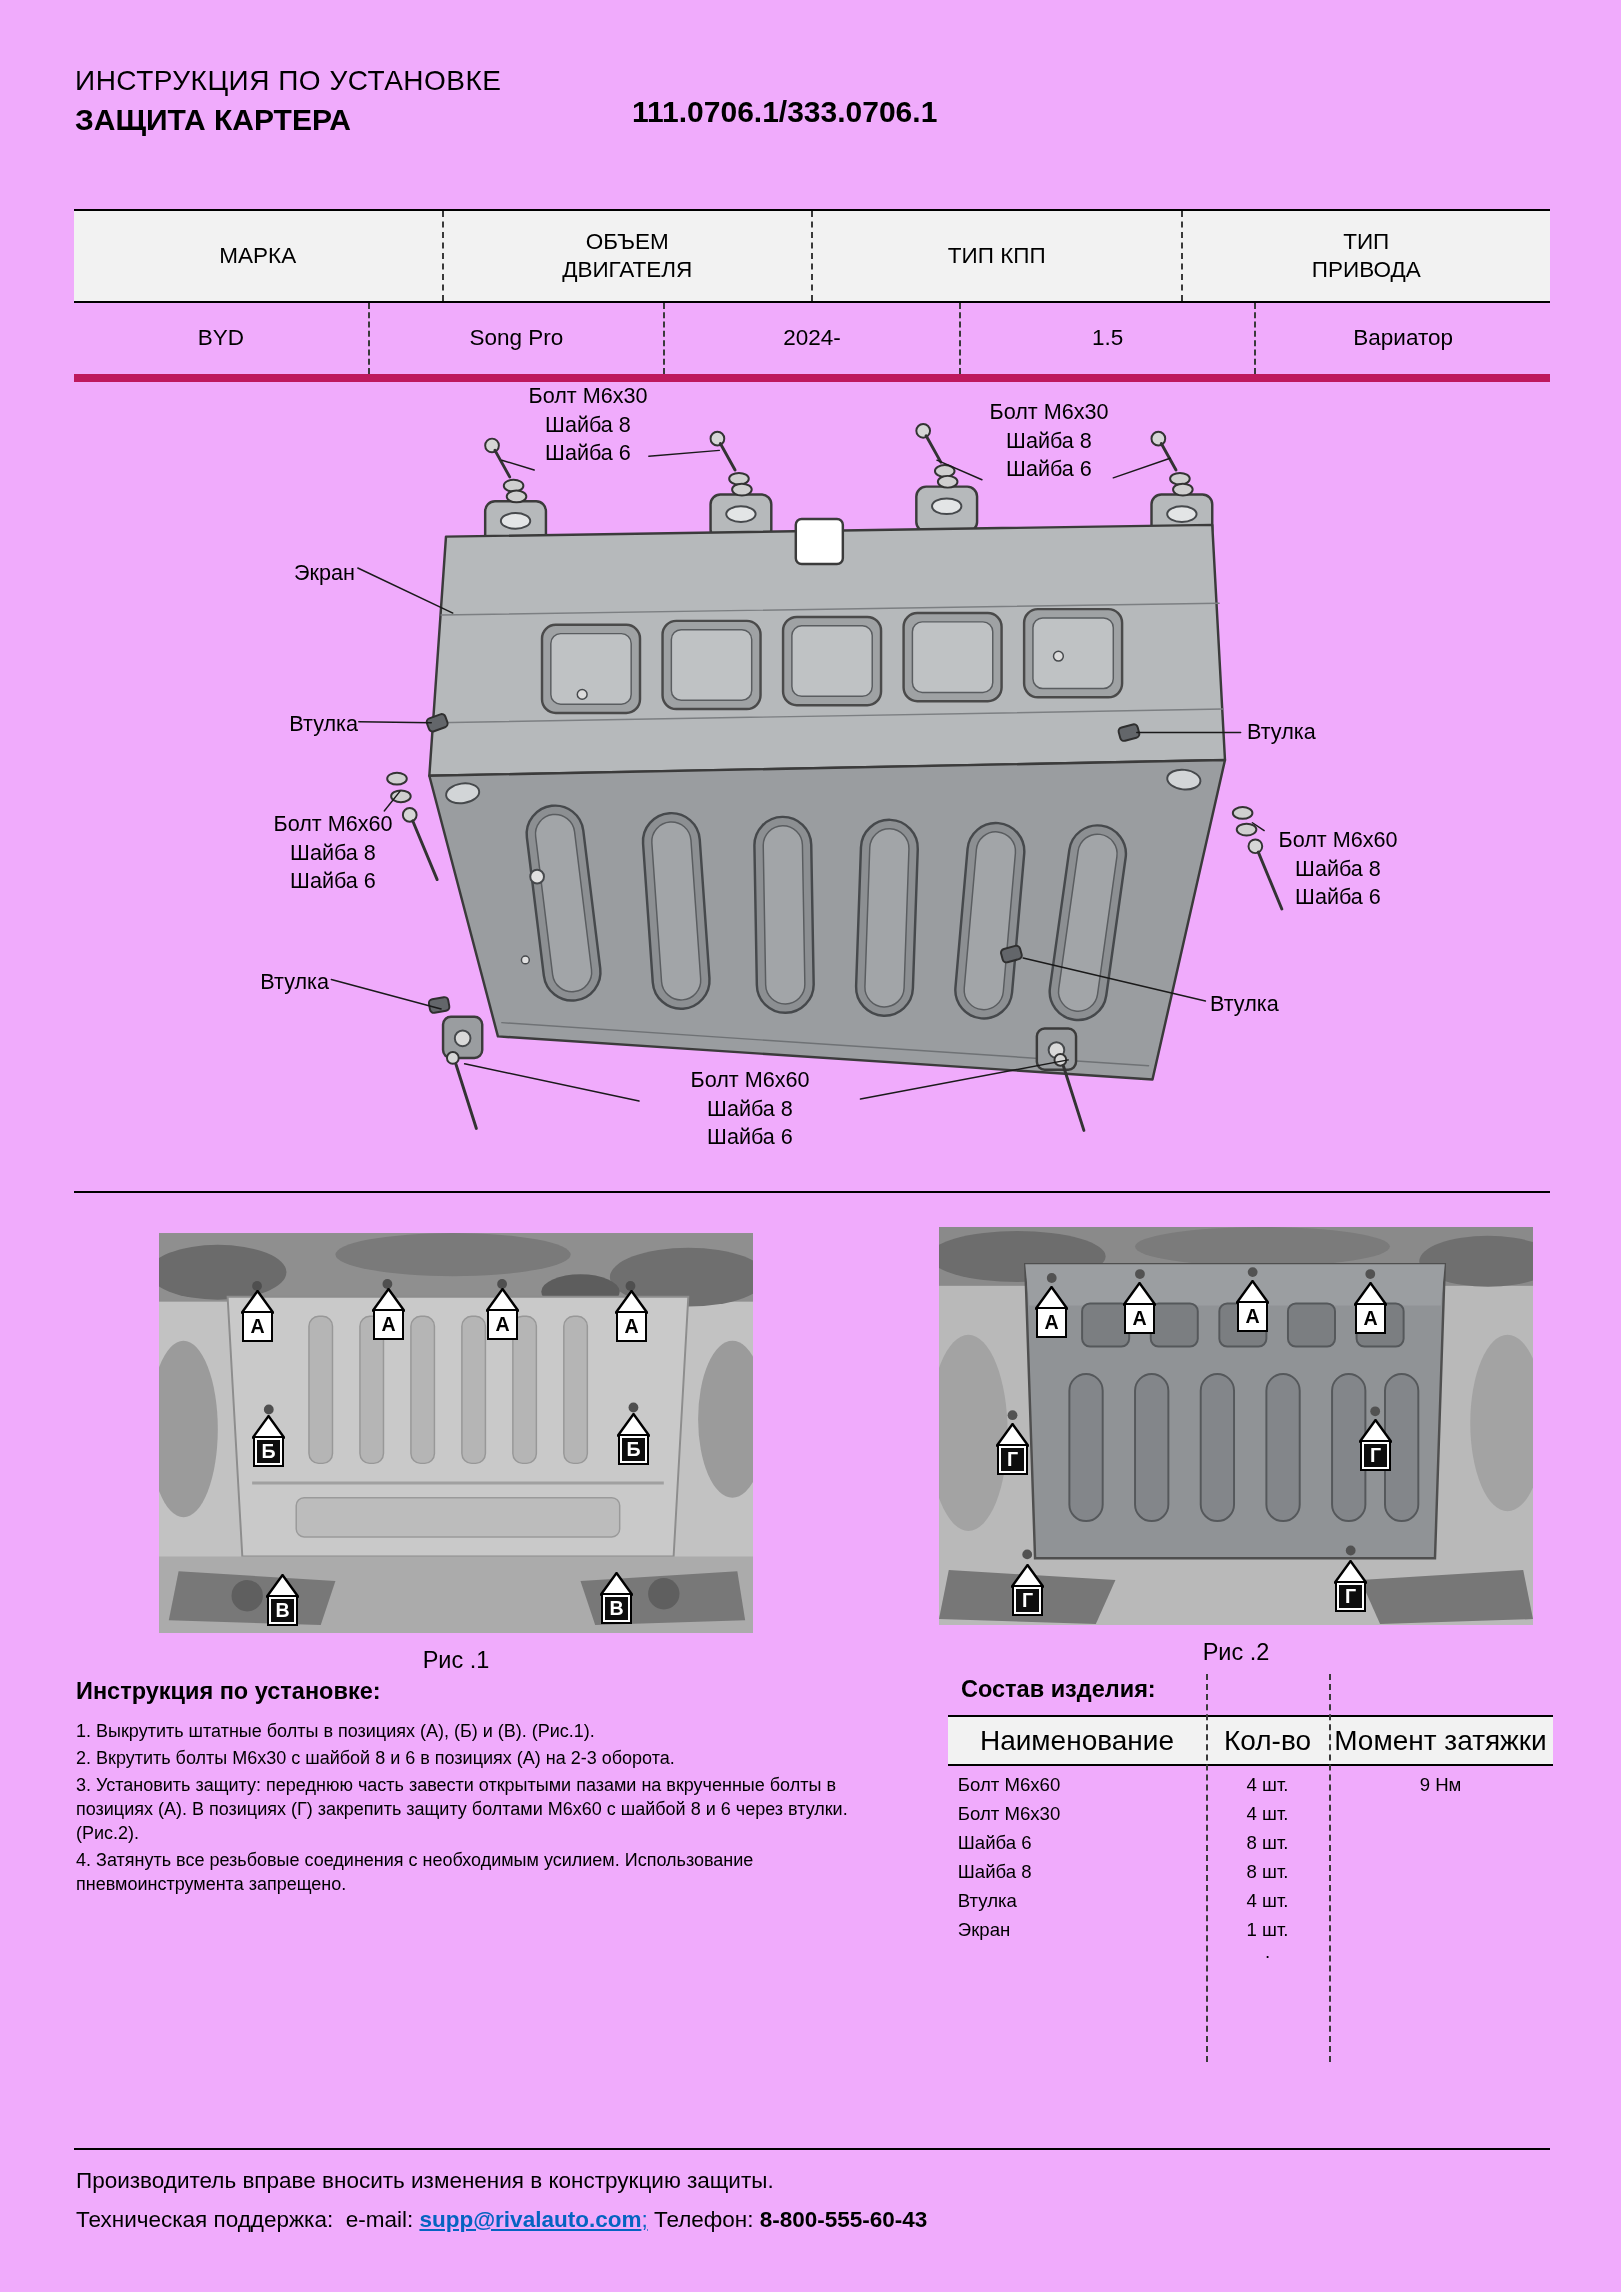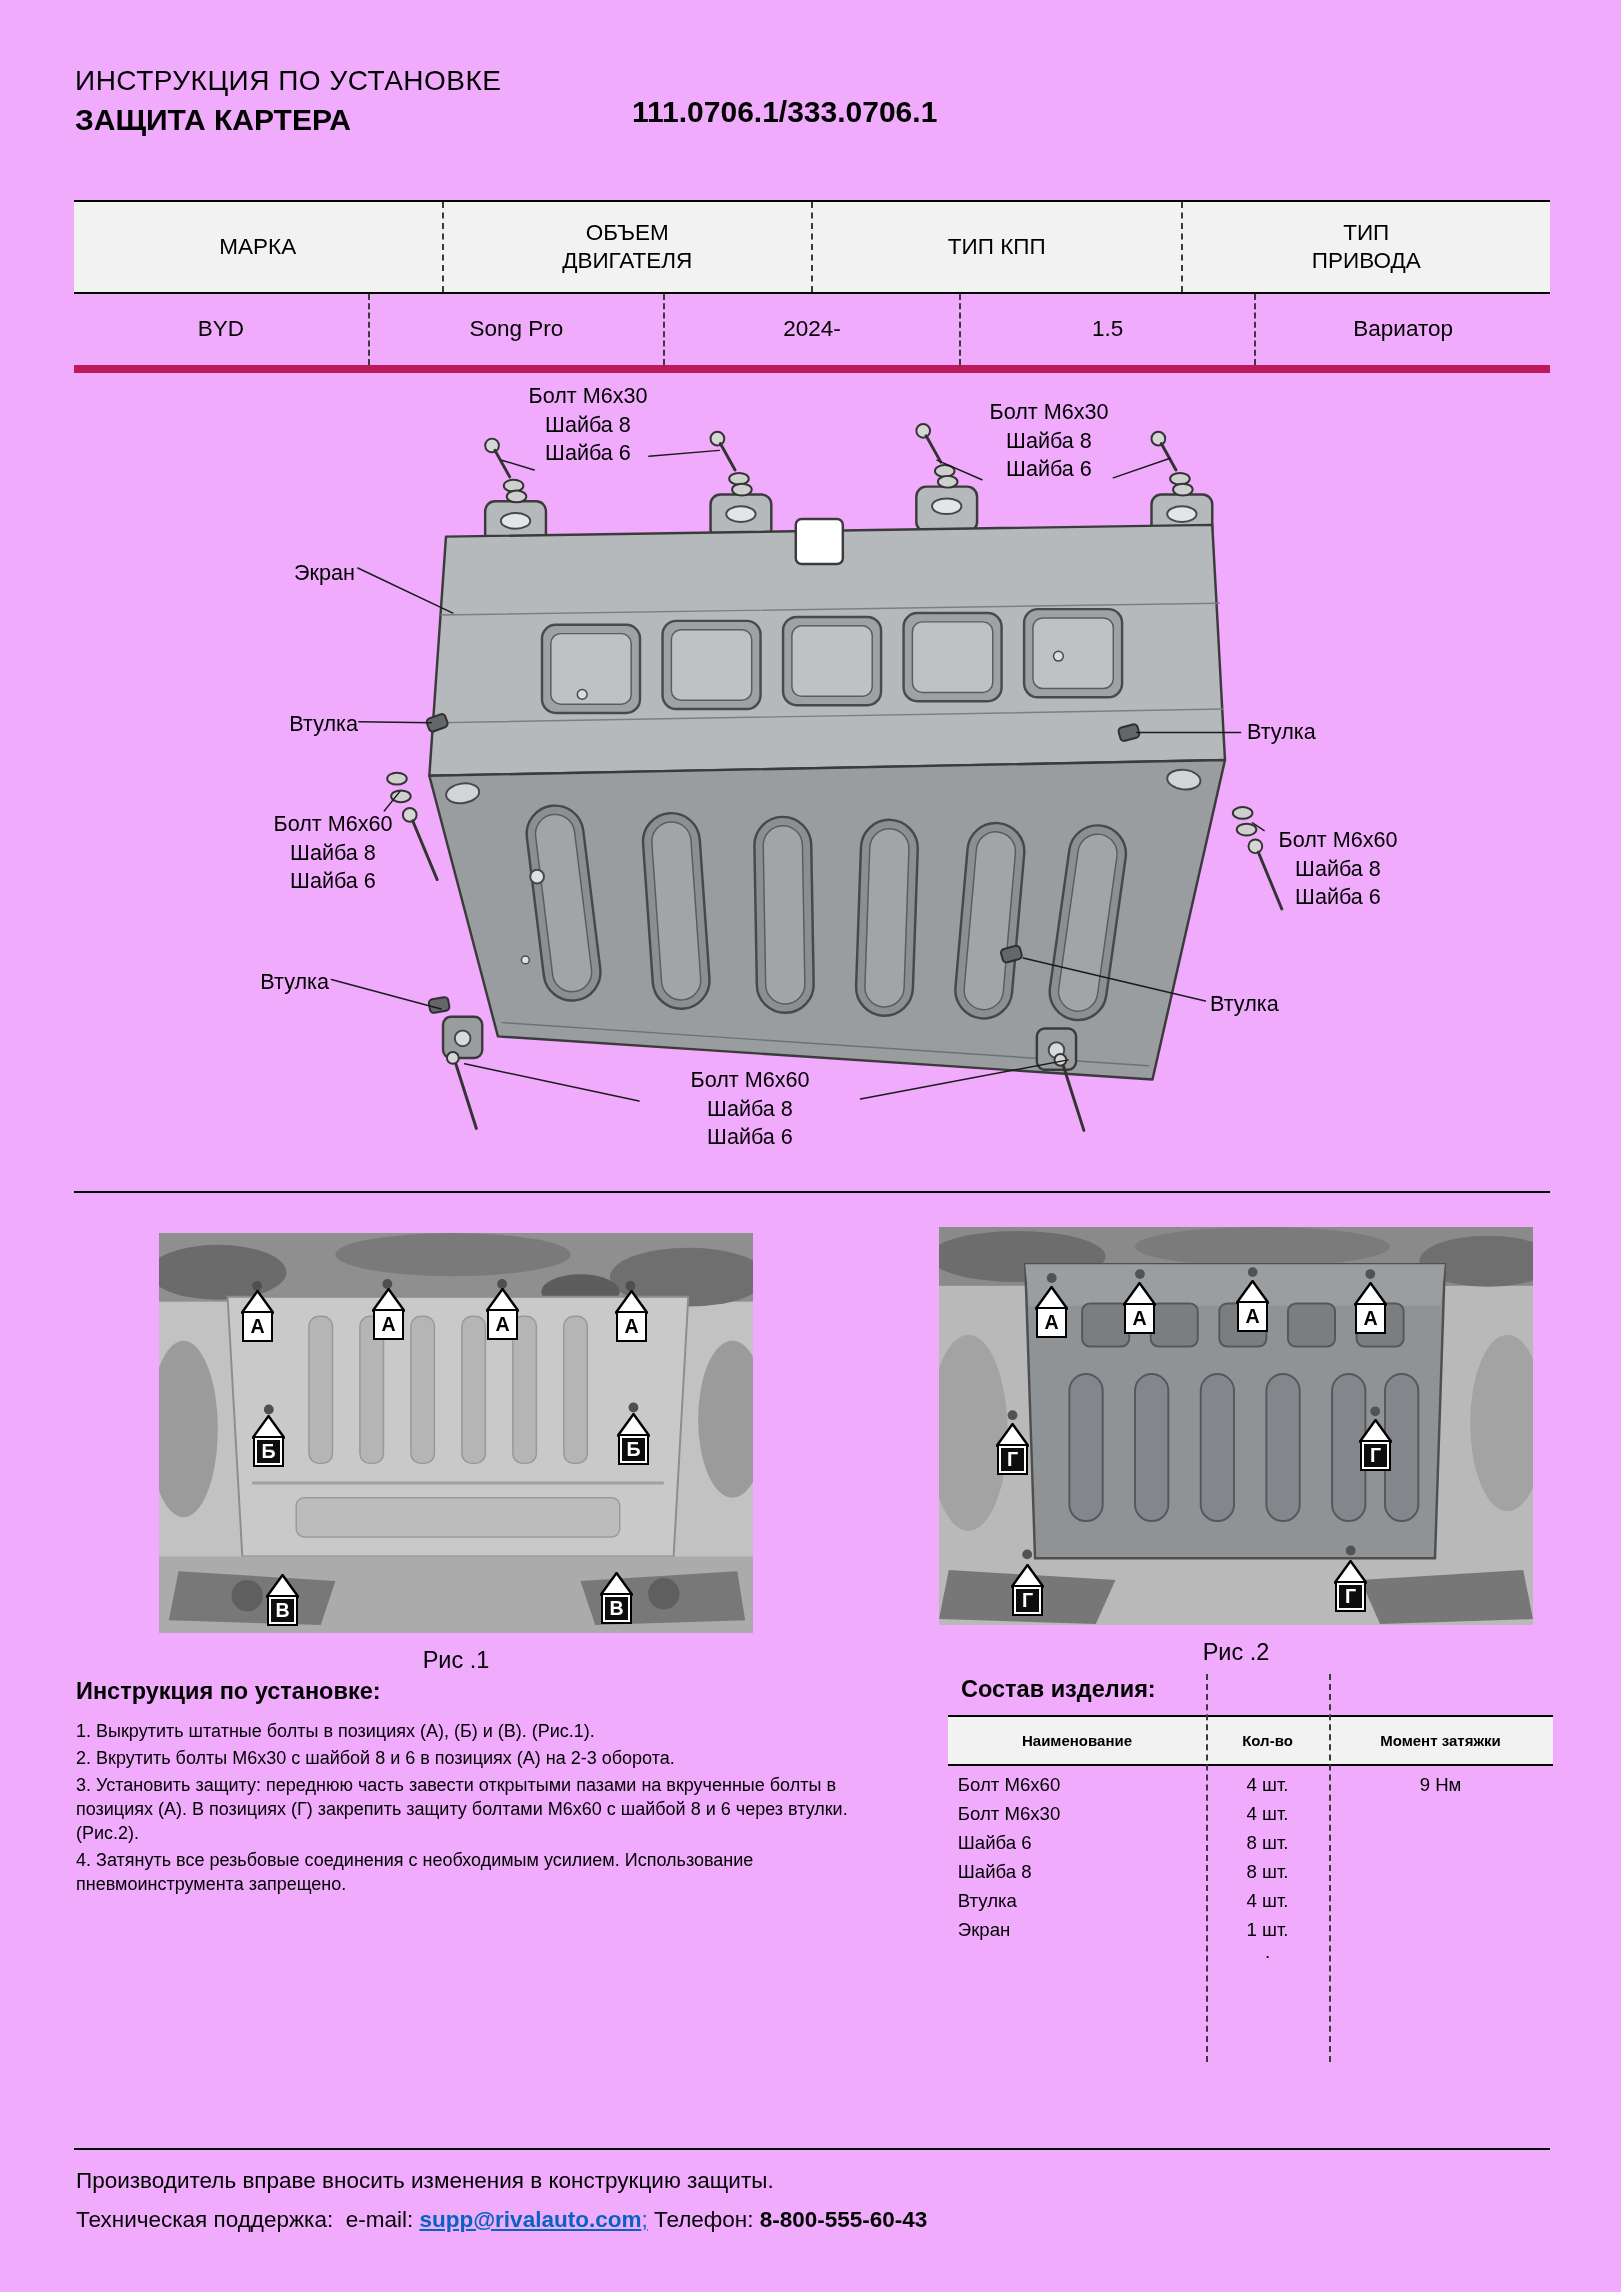--- a/index.html
+++ b/index.html
@@ -6,21 +6,21 @@
   #page{position:relative;width:1621px;height:2293px;background:#f0abfc;
         font-family:"Liberation Sans", sans-serif;color:#000;overflow:hidden;}
   .abs{position:absolute;}
 
   
   .title1{left:75px;top:65px;font-size:28px;letter-spacing:0.5px;}
   .title2{left:75px;top:103px;font-size:30px;font-weight:700;}
   .partnum{left:632px;top:95px;font-size:30px;font-weight:700;}
 
   
-  .spec{left:74px;top:200px;width:1476px;}
+  .spec{left:74px;top:209px;width:1476px;}
   .spec-head{display:flex;height:90px;background:#f2f2f2;border-top:2px solid #000;border-bottom:2px solid #000;}
   .spec-data{display:flex;height:71px;border-bottom:8px solid #be185d;}
   .spec-cell{flex:1;display:flex;align-items:center;justify-content:center;text-align:center;
              font-size:22.5px;white-space:pre-line;line-height:1.25;}
   .spec-cell + .spec-cell{border-left:2px dashed #3a3a3a;}
 
   
   .callout{position:absolute;font-size:21.6px;line-height:1.33;white-space:pre-line;}
 
   .divider{left:74px;top:1191px;width:1476px;border-top:2px solid #000;height:0;}
@@ -37,21 +37,21 @@
   
   .insta-title{left:76px;top:1678px;font-size:23.5px;font-weight:700;}
   .steps{left:76px;top:1719px;width:823px;font-size:18px;line-height:1.34;}
   .steps p{margin:0 0 2.9px 0;}
 
   
   .parts-title{left:961px;top:1676px;font-size:23.5px;font-weight:700;}
   .dashline{position:absolute;width:0;border-left:2px dashed #3a3a3a;top:1674px;height:388px;z-index:2;}
   .parts-head{left:948px;top:1715px;width:605px;height:47px;background:#f2f2f2;
               border-top:2px solid #000;border-bottom:2px solid #000;display:flex;z-index:1;}
-  .ph-cell{display:flex;align-items:center;justify-content:center;font-size:15px;font-weight:700;}
+  .ph-cell{display:flex;align-items:center;justify-content:center;font-size:28px;font-weight:400;}
   .parts-rows{left:948px;top:1770px;width:605px;font-size:18.6px;}
   .prow{display:flex;height:29px;align-items:center;}
   .pc1{width:258px;padding-left:9.8px;box-sizing:border-box;text-align:left;}
   .pc2{width:123px;text-align:center;}
   .pc3{width:223px;text-align:center;}
   .straydot{left:1206px;top:1941px;width:123px;text-align:center;font-size:18.6px;}
 
   
   .footrule{left:74px;top:2148px;width:1476px;border-top:2px solid #000;height:0;}
   .foot1{left:76px;top:2168px;font-size:22.5px;white-space:pre-wrap;}

